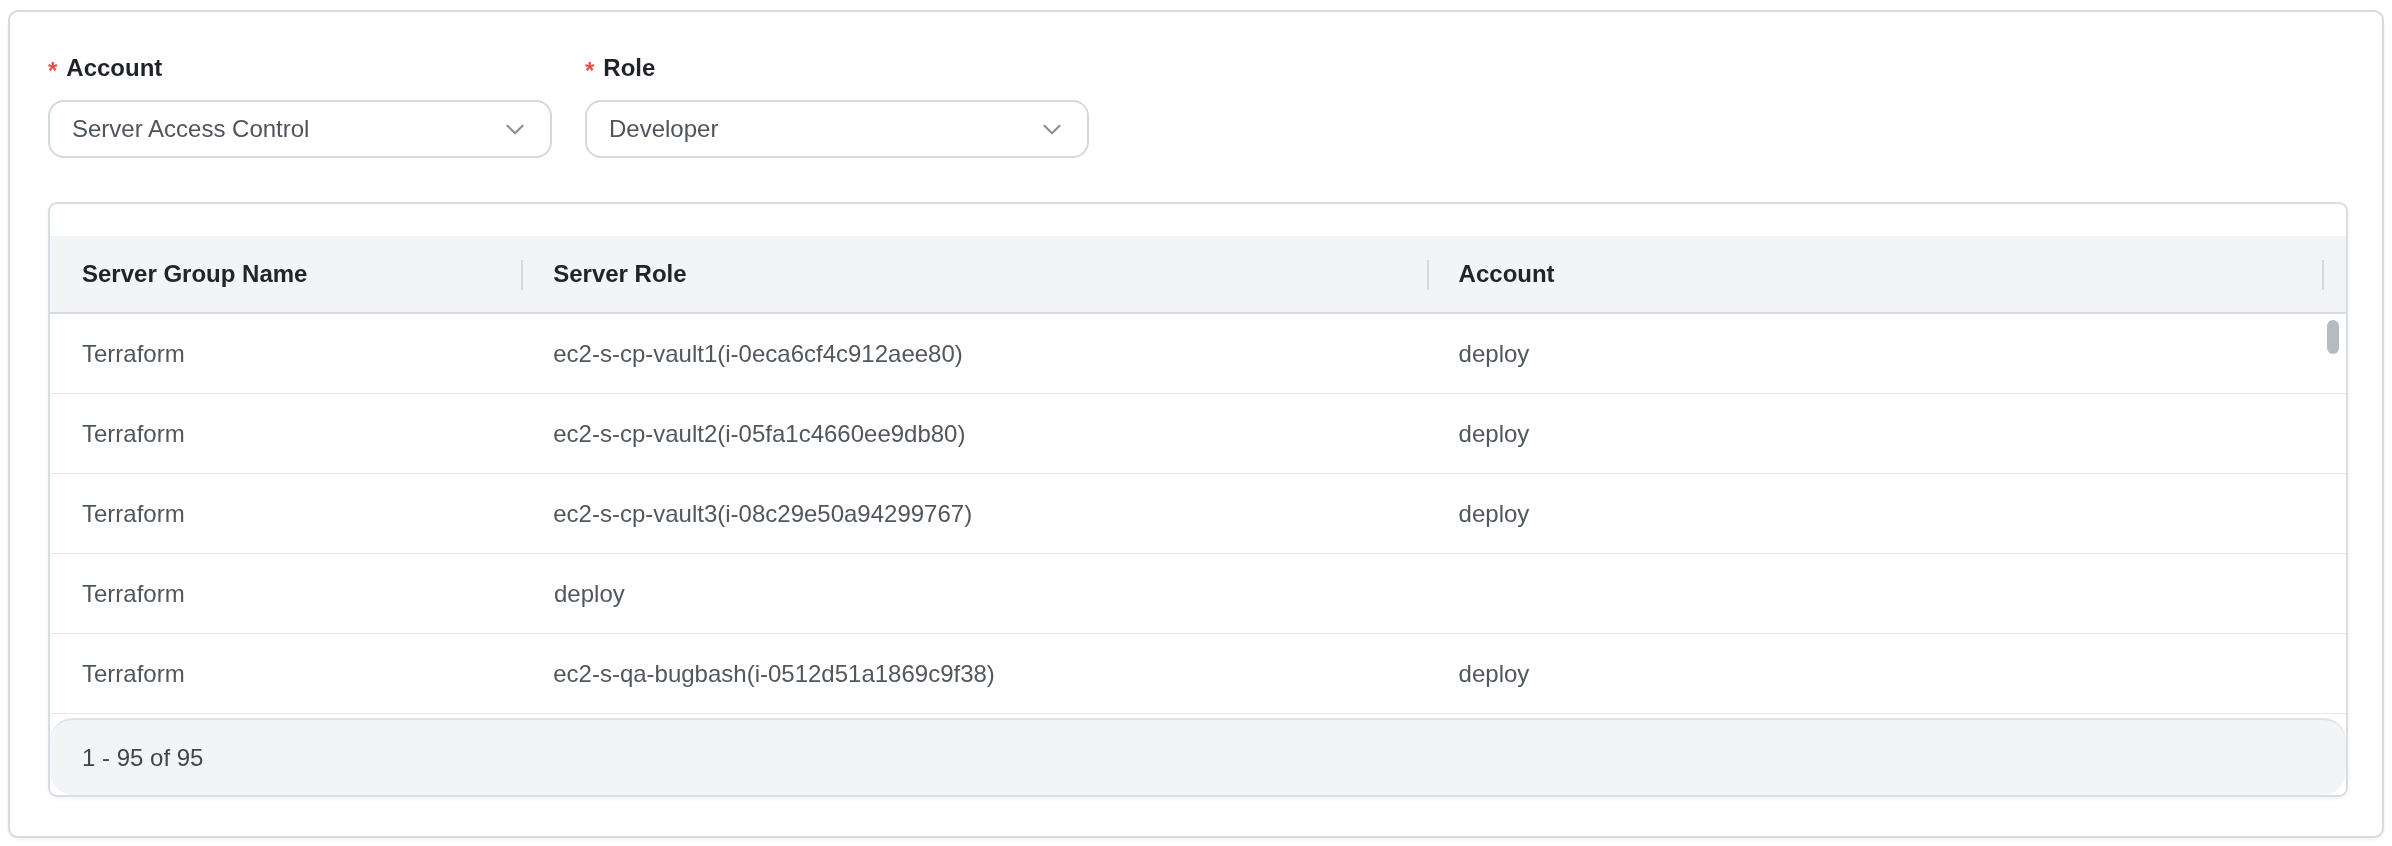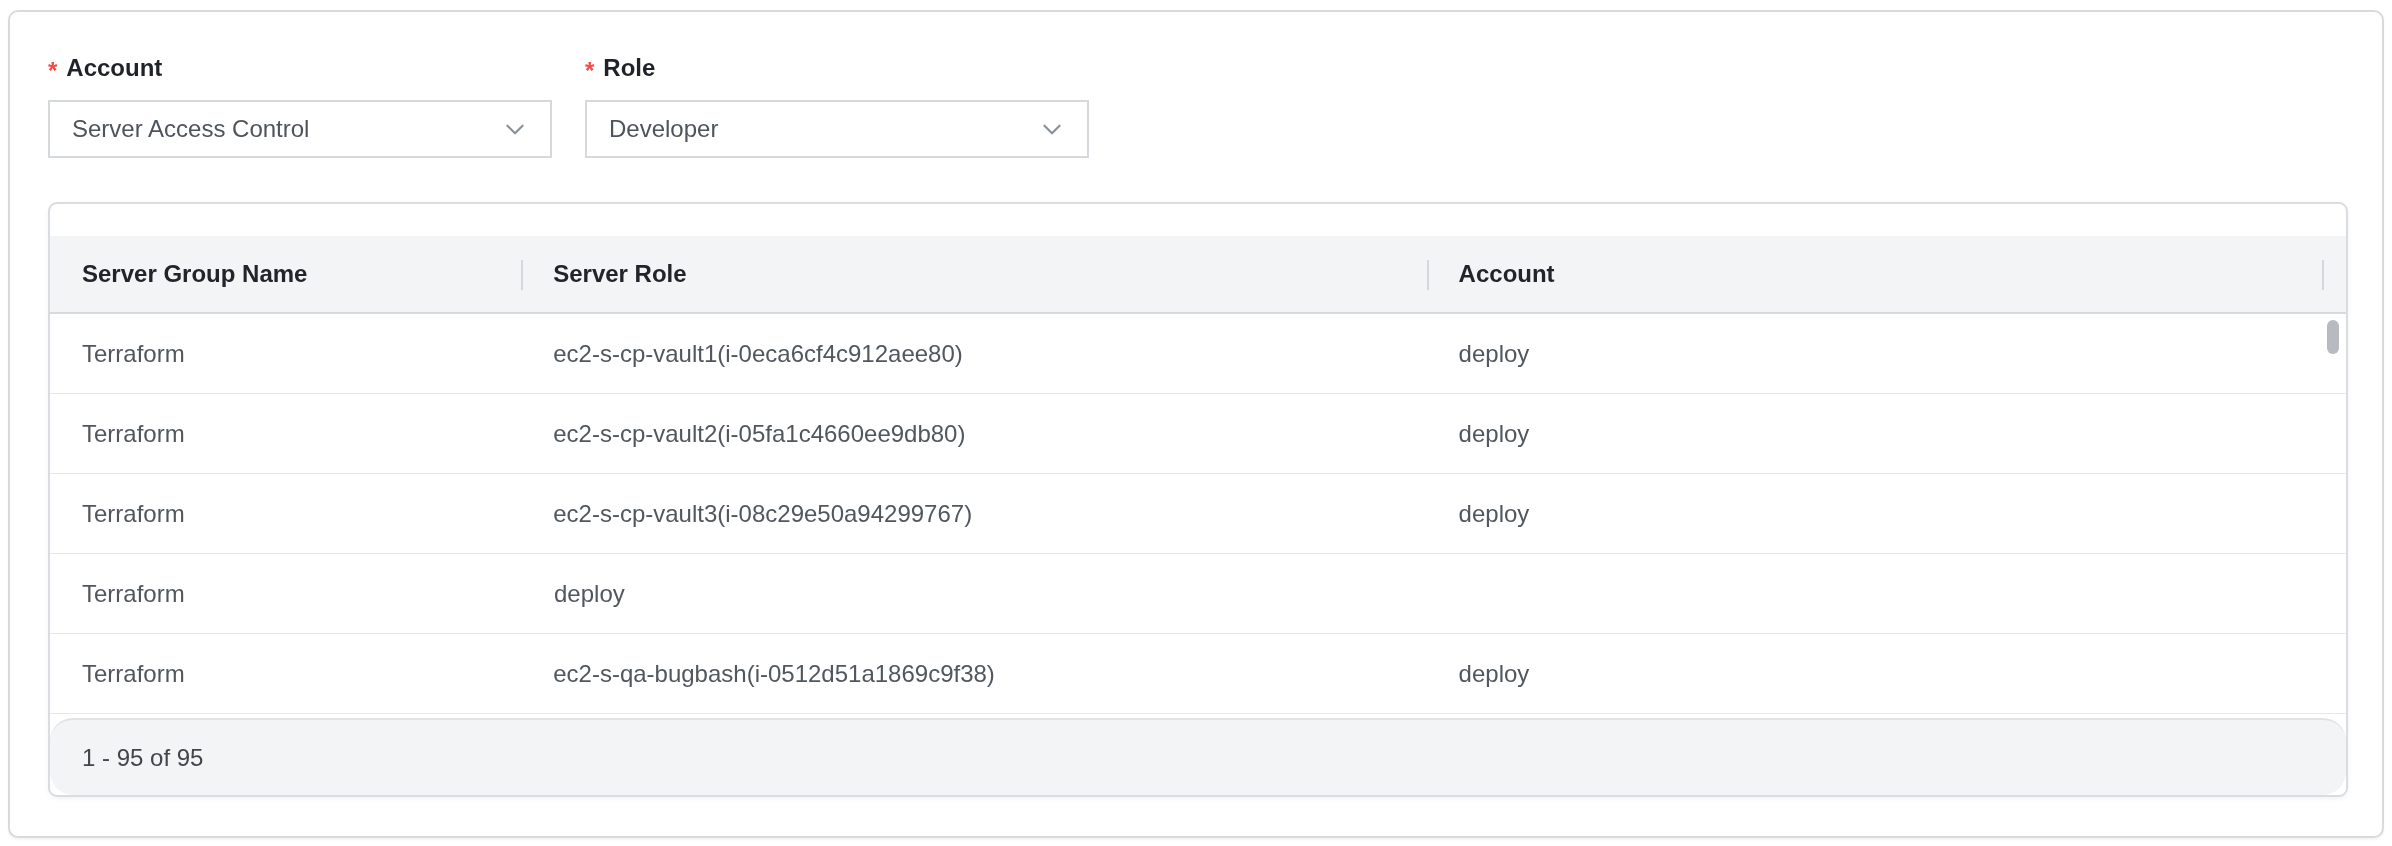--- a/index.html
+++ b/index.html
@@ -36,21 +36,21 @@
     font-weight: 600;
     line-height: 1;
     padding-top: 6px;
   }
   .select-box {
     position: absolute;
     top: 88px;
     width: 504px;
     height: 58px;
     border: 2px solid #d5d8dc;
-    border-radius: 0;
+    border-radius: 16px;
     background: #ffffff;
     display: flex;
     align-items: center;
     justify-content: space-between;
     padding: 0 22px 0 22px;
     cursor: pointer;
   }
   .select-value {
     font-size: 24px;
     color: #4e545b;

